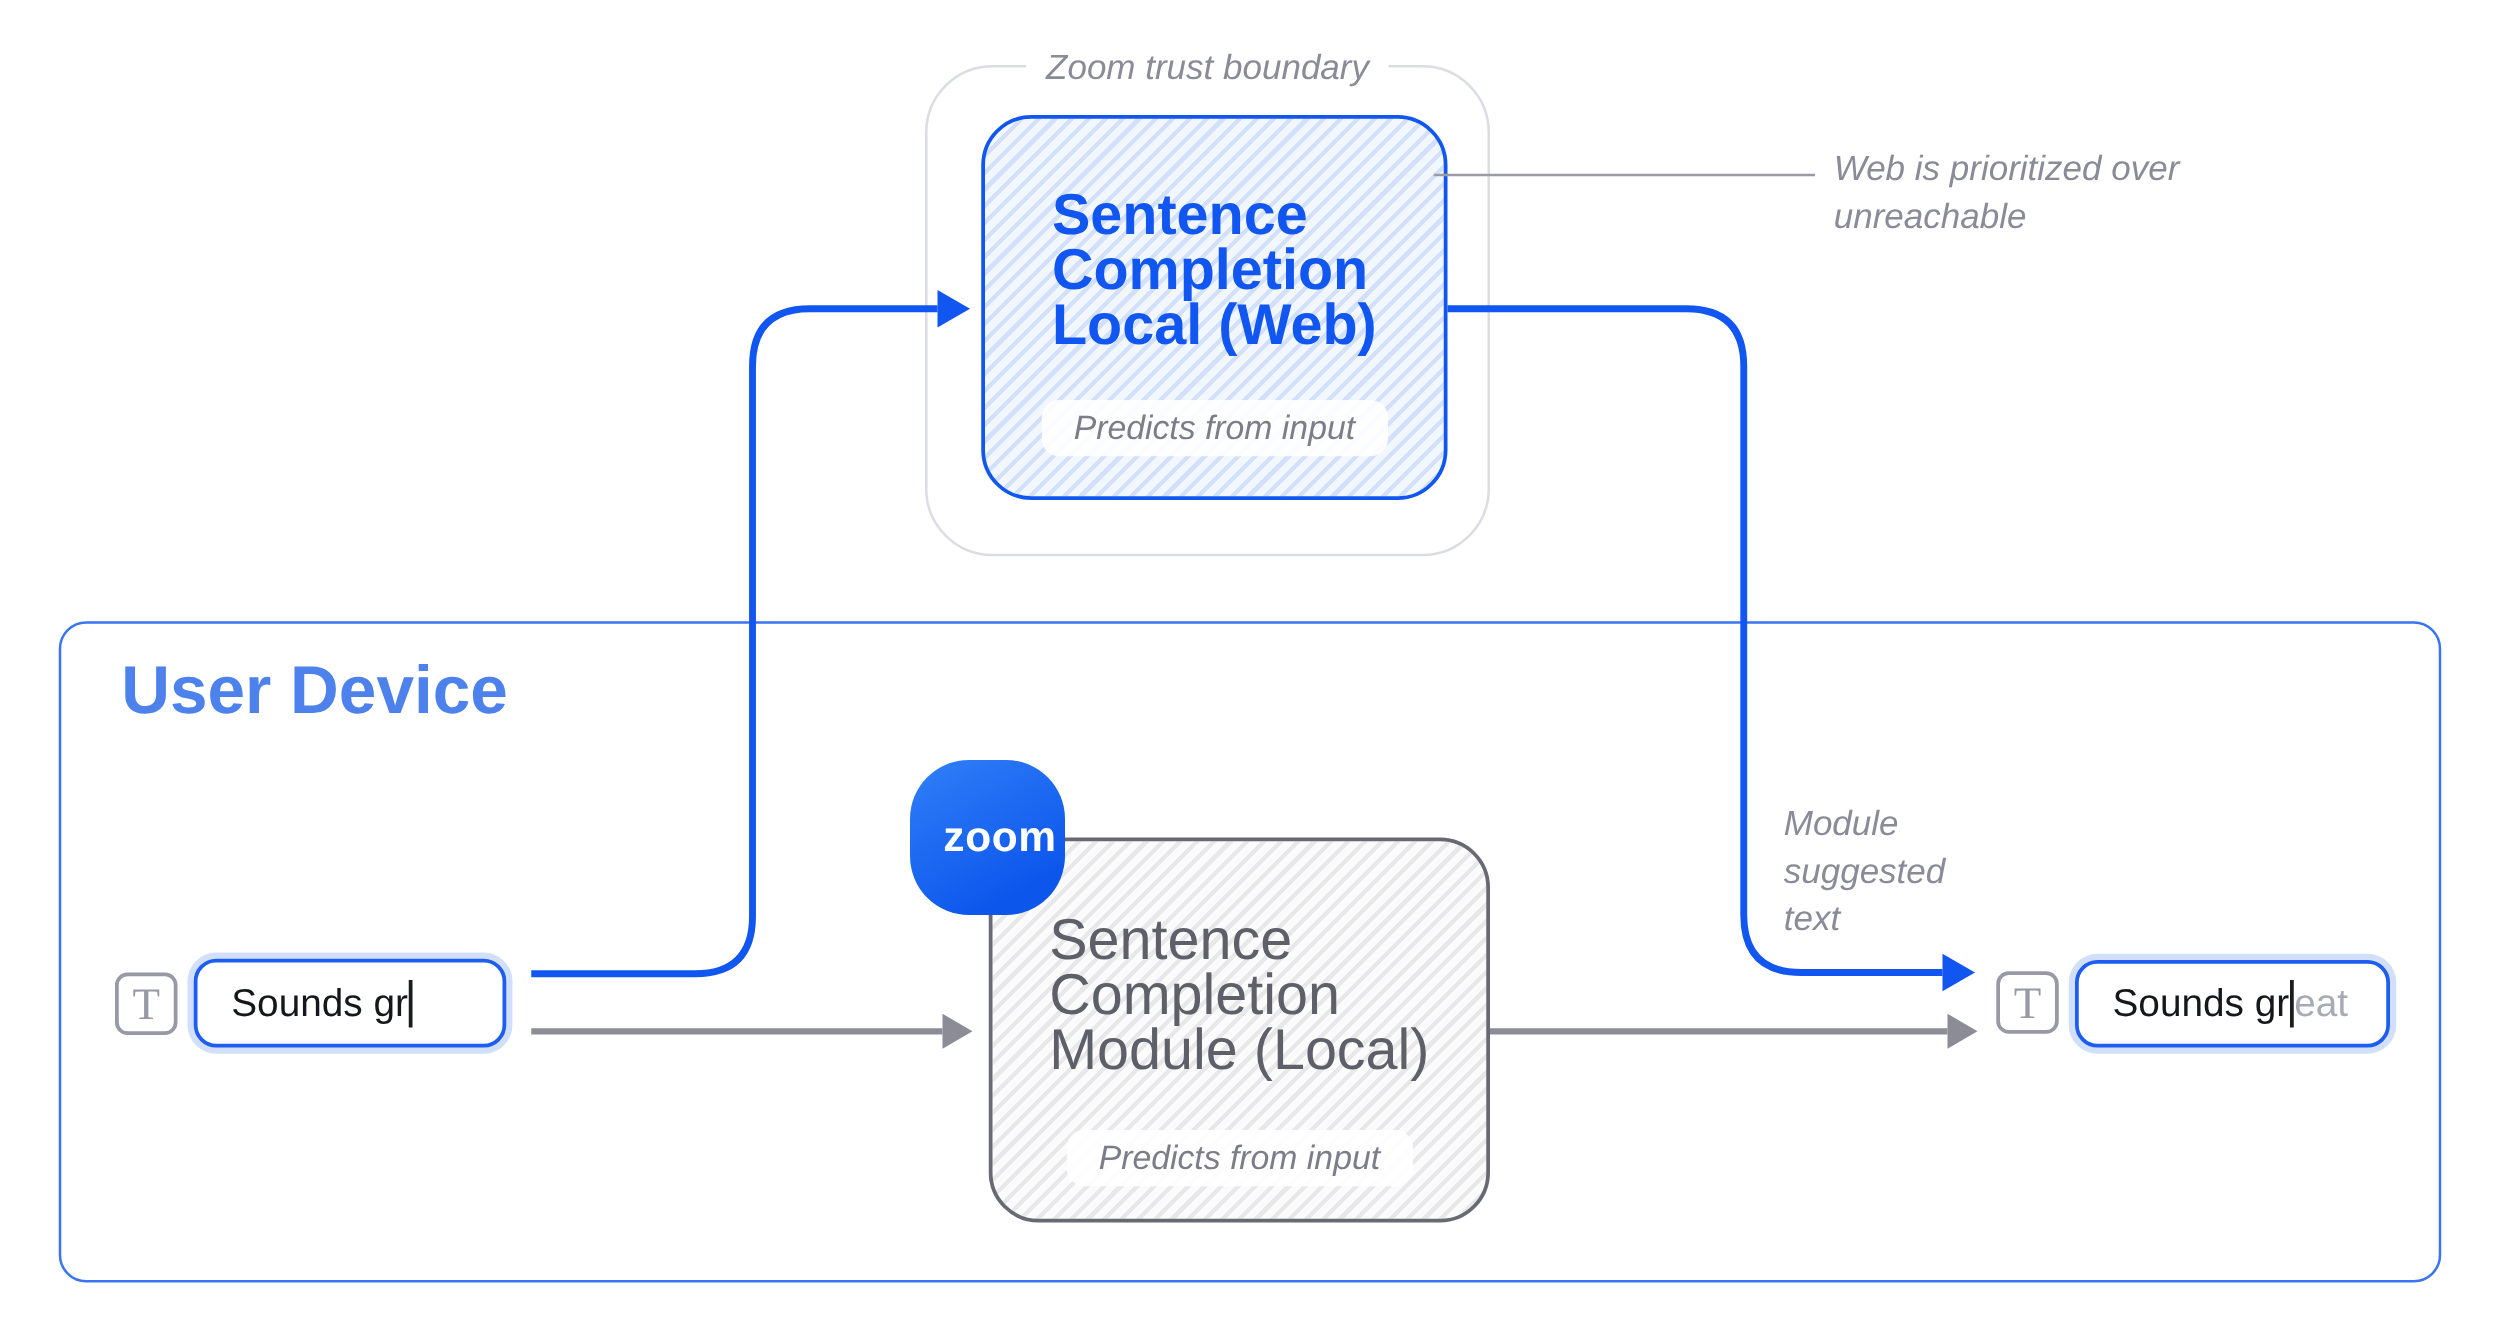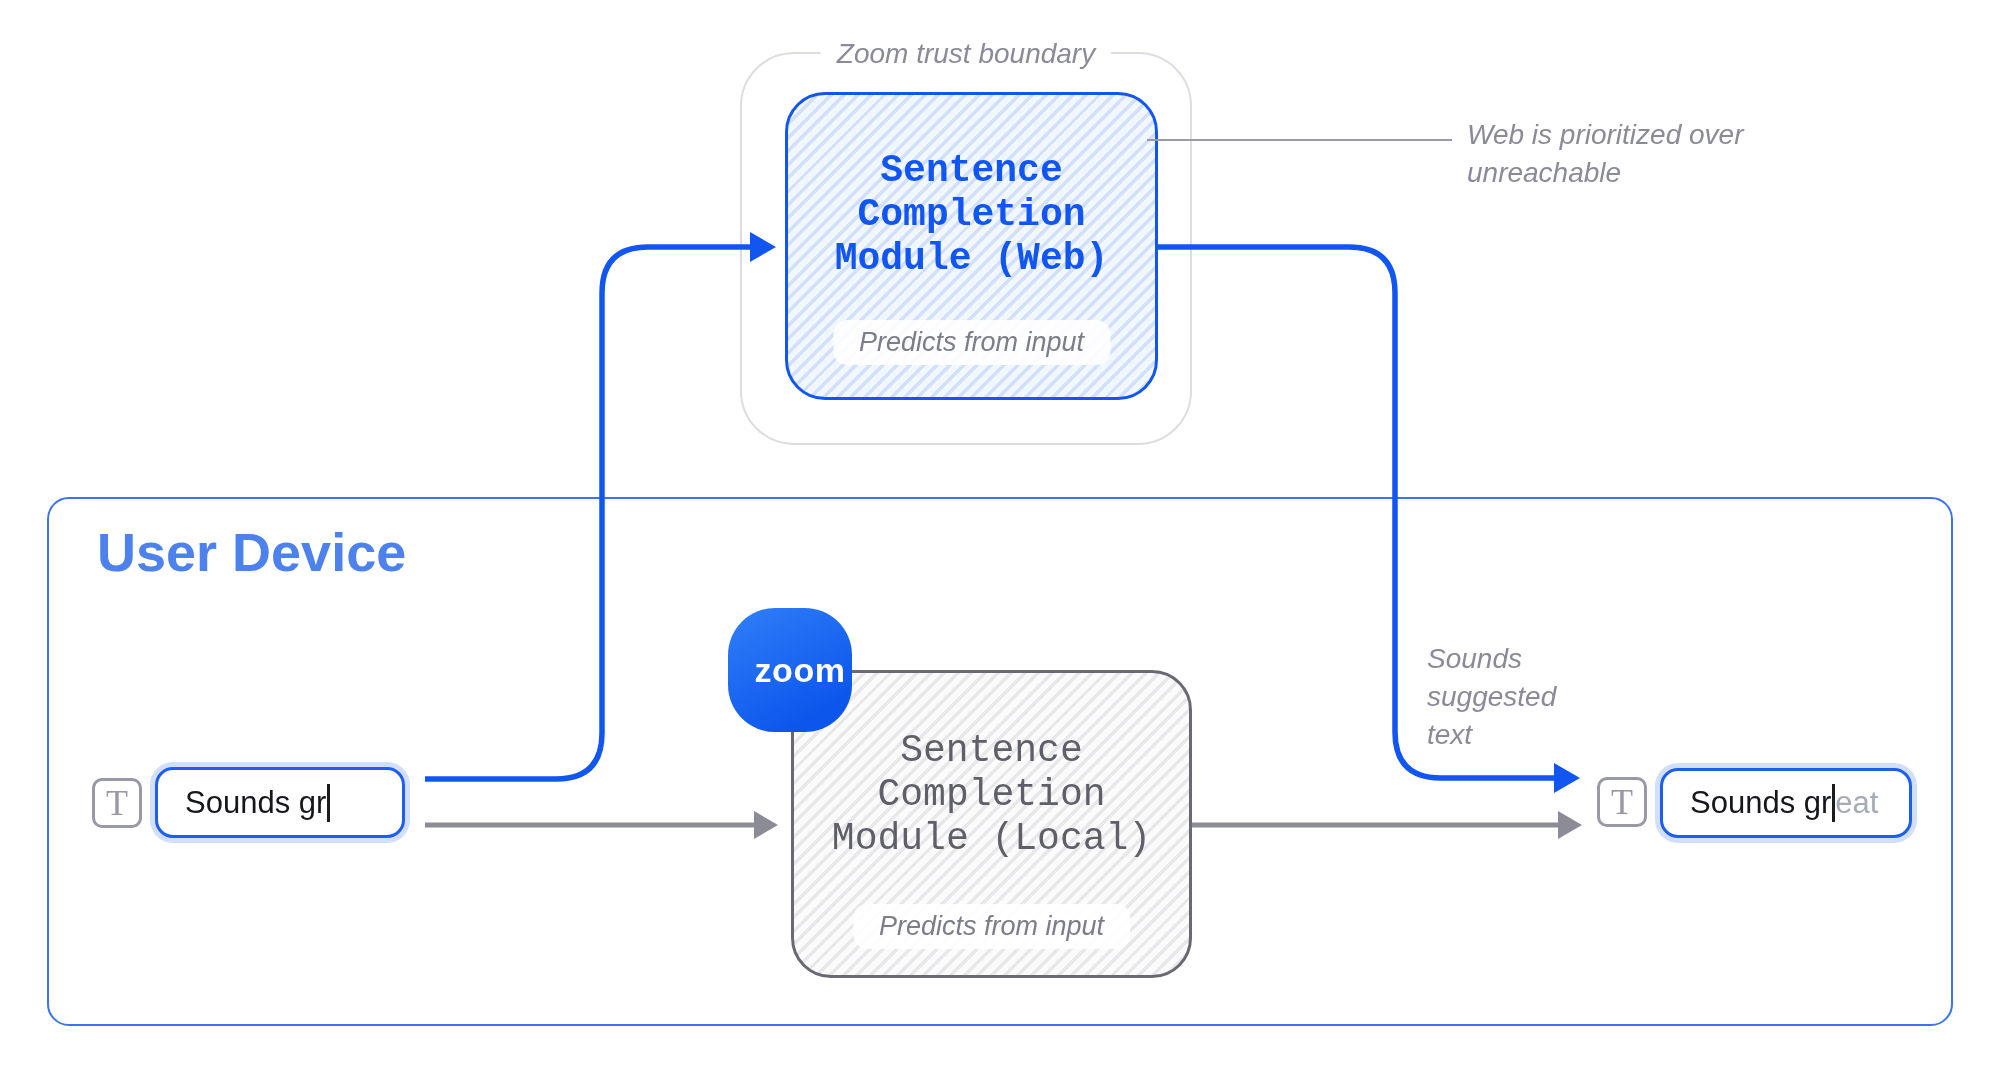--- a/index.html
+++ b/index.html
@@ -32,21 +32,21 @@
     background-image:repeating-linear-gradient(135deg,rgba(17,86,240,0.14) 0px,rgba(17,86,240,0.14) 3.5px,rgba(255,255,255,0) 3.5px,rgba(255,255,255,0) 9.5px);
     padding-bottom:62px;
   }
   .module.local{
     left:742px;top:171px;width:401px;height:308px;
     border:3px solid #696973;
     background-color:#fbfbfc;
     background-image:repeating-linear-gradient(135deg,rgba(105,105,115,0.13) 0px,rgba(105,105,115,0.13) 3.5px,rgba(255,255,255,0) 3.5px,rgba(255,255,255,0) 9.5px);
     padding-bottom:58px;z-index:6;
   }
-  .module-title{text-align:center;font-size:38px;line-height:44px;font-family:Liberation Mono, monospace;}
+  .module-title{font-size:46px;line-height:44px;}
   .module.web .module-title{color:#1156f0;font-weight:700;}
   .module.local .module-title{color:#5f5f6a;font-weight:400;}
   .module-subtitle{
     position:absolute;left:50%;transform:translateX(-50%);white-space:nowrap;
     font-style:italic;font-size:27px;color:#7d7d89;
     background:rgba(255,255,255,0.88);border-radius:14px;padding:7px 26px;text-align:center;
   }
   .module.web .module-subtitle{bottom:32px;}
   .module.local .module-subtitle{bottom:26px;}
 
@@ -128,21 +128,21 @@
     </g>
   </svg>
 
   <div class="trust-boundary">
     <div class="trust-label">Zoom trust boundary</div>
 
     <div class="module web">
       <div class="module-title">
         <div>Sentence</div>
         <div>Completion</div>
-        <div>Module (Web)</div>
+        <div>Local (Web)</div>
       </div>
       <div class="module-subtitle">Predicts from input</div>
     </div>
   </div>
 
   <div class="annotation annotation-web">
     <div>Web is prioritized over</div>
     <div>unreachable</div>
   </div>
 
@@ -164,21 +164,21 @@
     <div class="module local">
       <div class="module-title">
         <div>Sentence</div>
         <div>Completion</div>
         <div>Module (Local)</div>
       </div>
       <div class="module-subtitle">Predicts from input</div>
     </div>
 
     <div class="annotation annotation-return">
-      <div>Sounds</div>
+      <div>Module</div>
       <div>suggested</div>
       <div>text</div>
     </div>
 
     <div class="t-icon t-icon-right">
       <span>T</span>
     </div>
     <div class="text-field field-output">
       <span>Sounds gr</span>
         <span class="cursor"></span>

